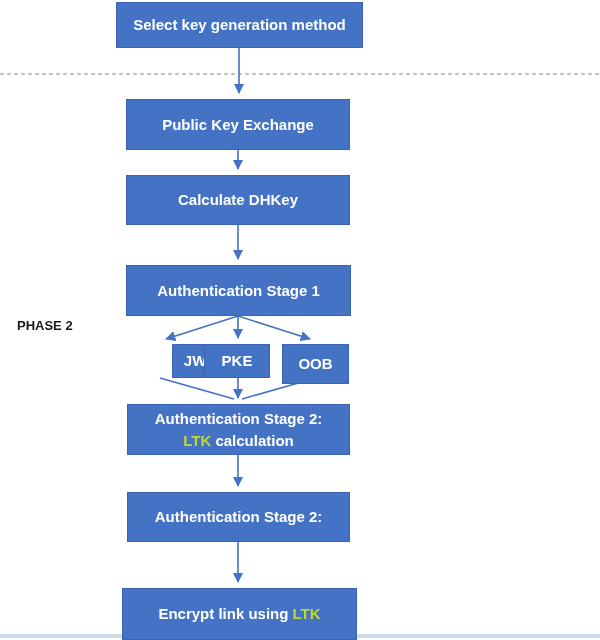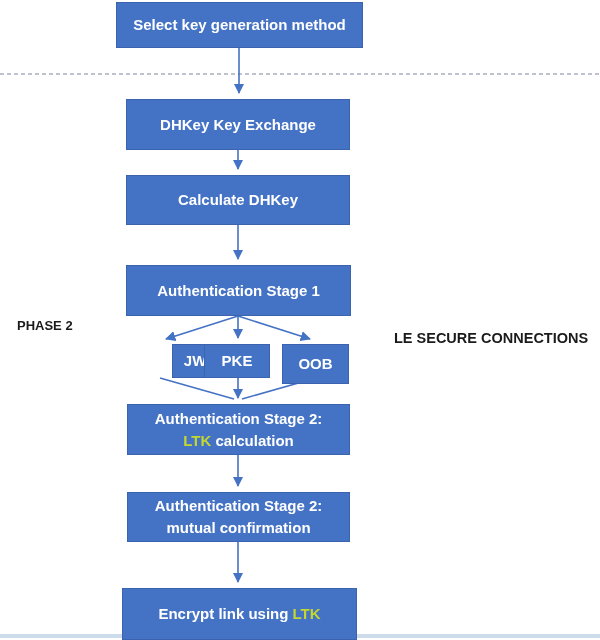--- a/index.html
+++ b/index.html
@@ -94,21 +94,21 @@
     <line class="flow-line" x1="238" y1="455" x2="238" y2="486" marker-end="url(#arr)"></line>
 
     <line class="flow-line" x1="238" y1="542" x2="238" y2="582" marker-end="url(#arr)"></line>
   </svg>
 
   <div class="box" id="box-select">
     <span>Select key generation method</span>
   </div>
 
   <div class="box" id="box-pubkey">
-    <span>DHKey Key Exchange</span>
+    <span>Public Key Exchange</span>
   </div>
 
   <div class="box" id="box-dhkey">
     <span>Calculate DHKey</span>
   </div>
 
   <div class="box" id="box-auth1">
     <span>Authentication Stage 1</span>
   </div>
 
@@ -124,23 +124,21 @@
     <span>OOB</span>
   </div>
 
   <div class="box" id="box-auth2ltk">
     <span>Authentication Stage 2:</span>
     <span><span class="ltk">LTK</span><span> calculation</span></span>
   </div>
 
   <div class="box" id="box-auth2mut">
     <span>Authentication Stage 2:</span>
-    <span>mutual confirmation</span>
   </div>
 
   <div class="box" id="box-encrypt">
     <span><span>Encrypt link using </span><span class="ltk">LTK</span></span>
   </div>
 
   <div class="side-label" id="label-phase">PHASE 2</div>
-  <div class="side-label" id="label-lesc">LE SECURE CONNECTIONS</div>
 
 </div>
 
 </body></html>

